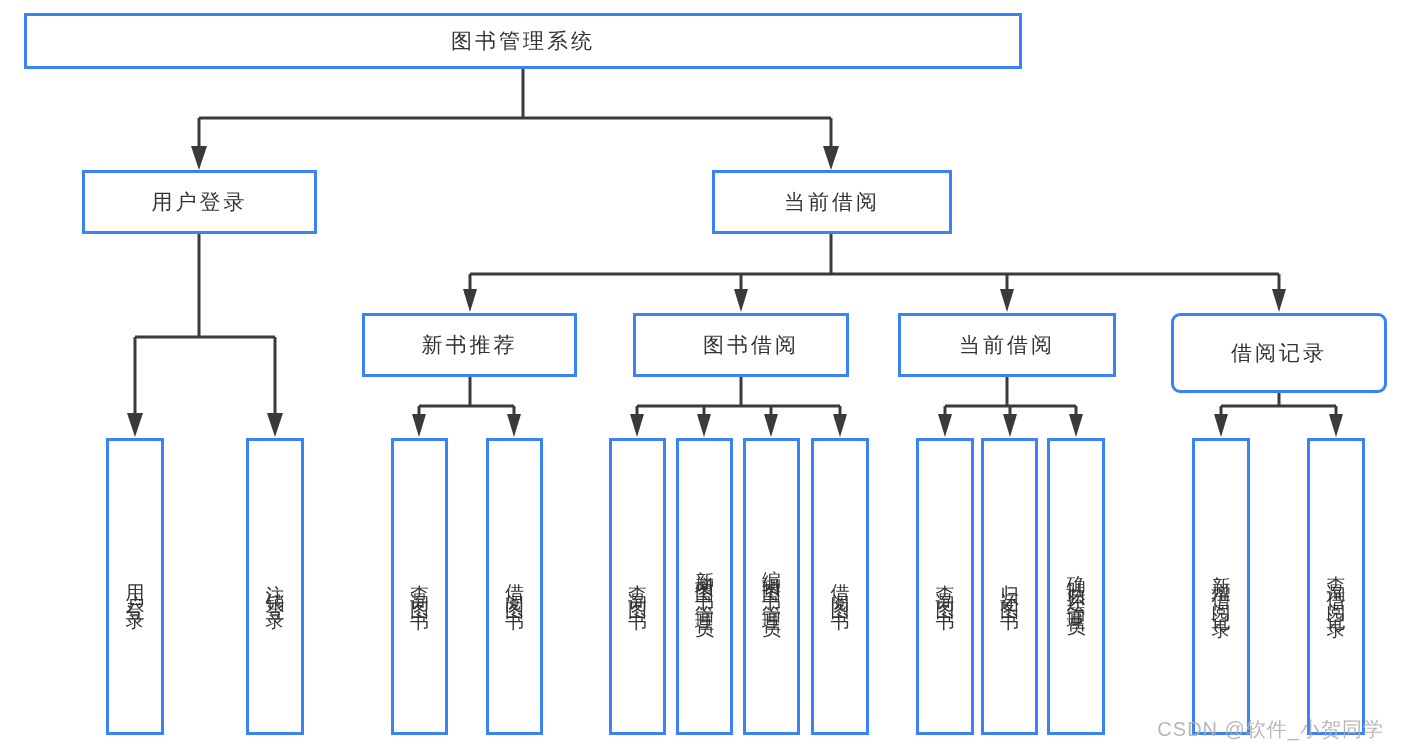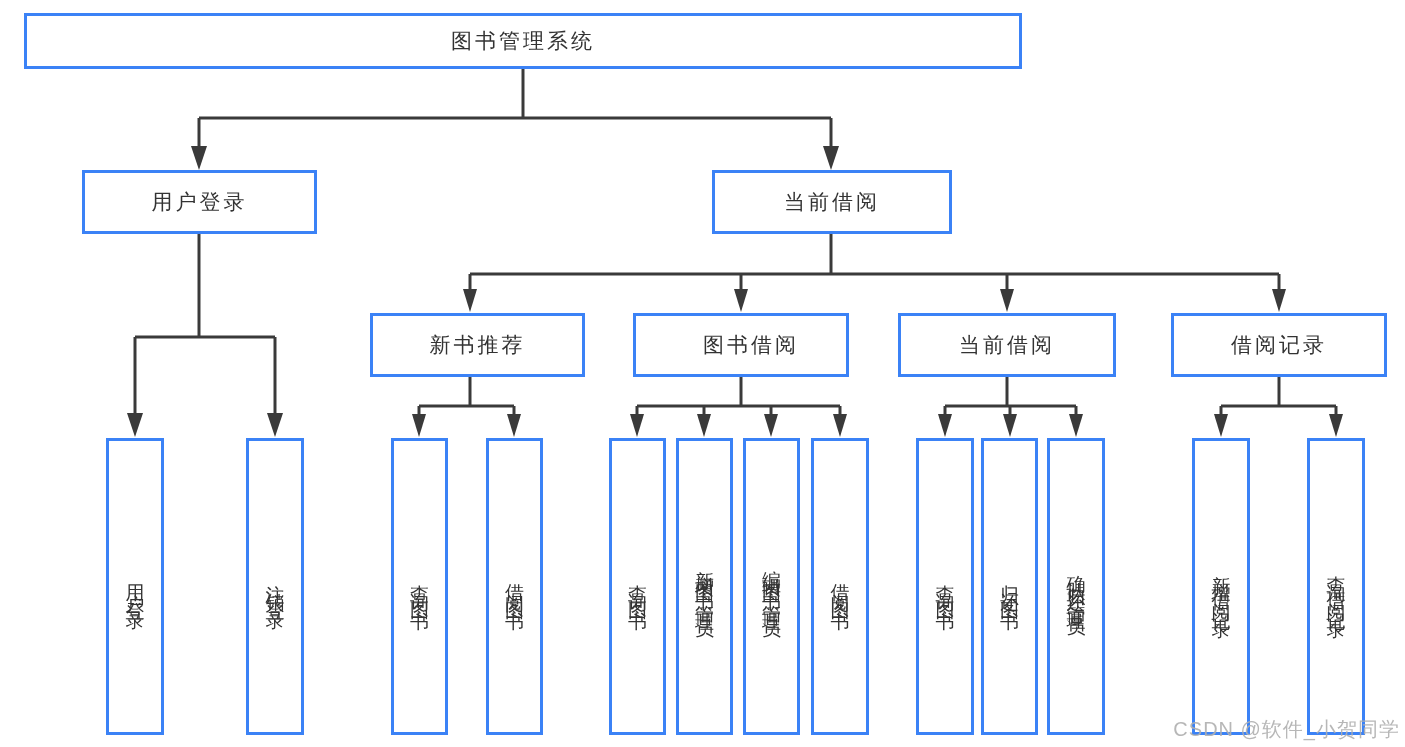--- a/index.html
+++ b/index.html
@@ -47,21 +47,21 @@
     color: #333333;
     white-space: nowrap;
   }
   .leaf {
     top: 438px;
     height: 297px;
   }
   #watermark {
     position: absolute;
     top: 716px;
-    right: 5px;
+    right: 21px;
     font-size: 20px;
     color: rgba(175,175,175,0.9);
     letter-spacing: 1px;
     z-index: 3;
     white-space: nowrap;
   }
 </style>
 </head>
 <body>
 
@@ -138,24 +138,24 @@
       <polygon points="1214,414 1228,414 1221,437"></polygon>
       <polygon points="1329,414 1343,414 1336,437"></polygon>
     </g>
   </svg>
 
   <div class="box h-box" style="left:24px; top:13px; width:998px; height:56px;">图书管理系统</div>
 
   <div class="box h-box" style="left:82px; top:170px; width:235px; height:64px;">用户登录</div>
   <div class="box h-box" style="left:712px; top:170px; width:240px; height:64px;">当前借阅</div>
 
-  <div class="box h-box" style="left:362px; top:313px; width:215px; height:64px;margin-left:8px;">新书推荐</div>
+  <div class="box h-box" style="left:362px; top:313px; width:215px; height:64px;">新书推荐</div>
   <div class="box h-box" style="left:633px; top:313px; width:216px; height:64px;padding-left:20px;">图书借阅</div>
   <div class="box h-box" style="left:898px; top:313px; width:218px; height:64px;font-family:Liberation Serif, serif;">当前借阅</div>
-  <div class="box h-box" style="left:1171px; top:313px; width:216px; height:64px;">借阅记录</div>
+  <div class="box h-box" style="left:1171px; top:313px; width:216px; height:80px;border-radius:9px;">借阅记录</div>
 
   <div class="box leaf" style="left:106px; width:58px;">
     <span>用户登录</span>
   </div>
   <div class="box leaf" style="left:246px; width:58px;">
     <span>注销登录</span>
   </div>
 
   <div class="box leaf" style="left:391px; width:57px;">
     <span>查询图书</span>

